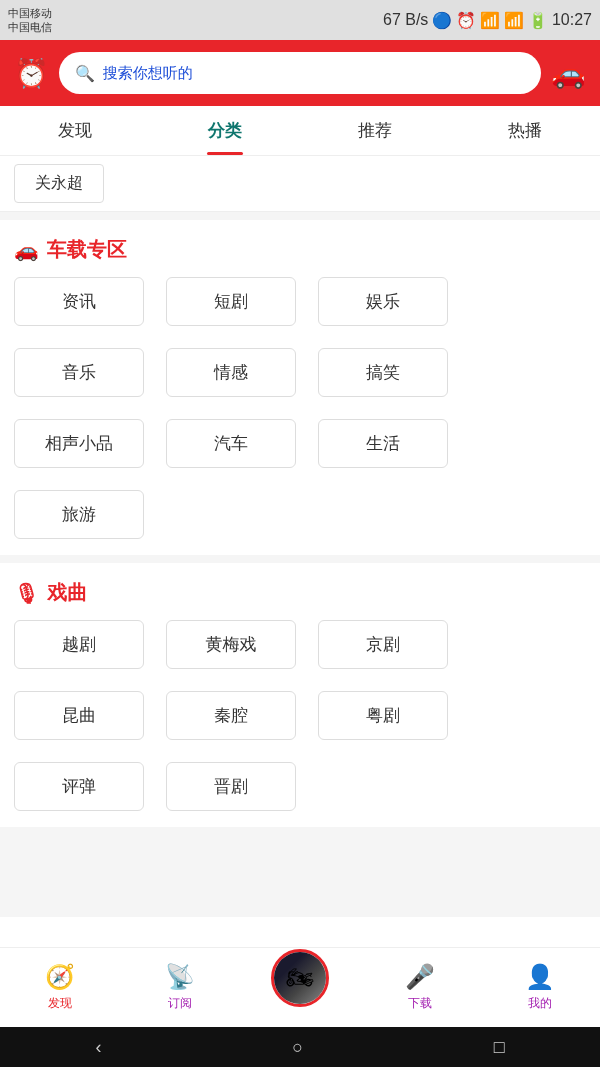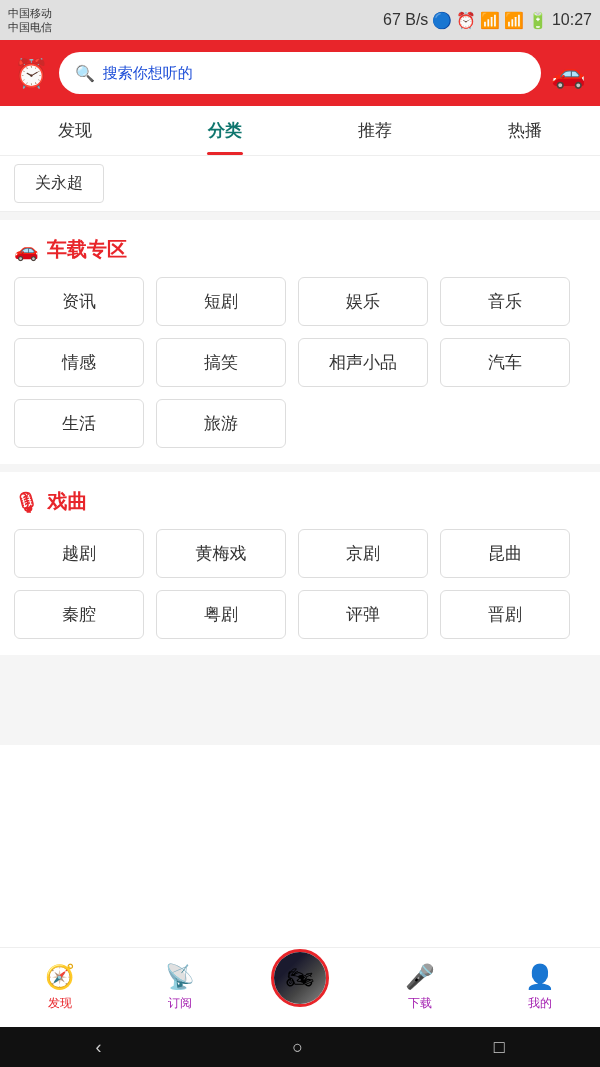--- a/index.html
+++ b/index.html
@@ -136,21 +136,21 @@
       margin-bottom: 14px;
     }
     .section-title-icon {
       font-size: 20px;
     }
 
     
     .tag-grid {
       display: flex;
       flex-wrap: wrap;
-      gap: 12px;
+      gap: 22px;
     }
     .tag-btn {
       border: 1px solid #ddd;
       border-radius: 6px;
       padding: 12px 0;
       font-size: 17px;
       background: #fff;
       color: #333;
       width: 130px;
       text-align: center;

